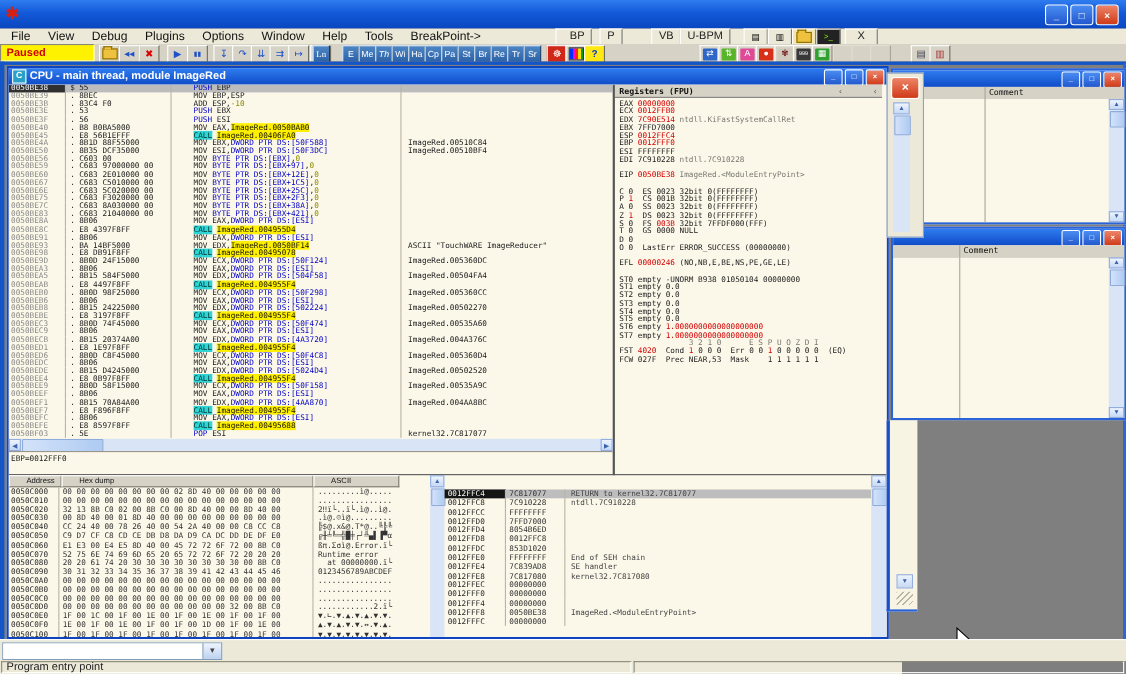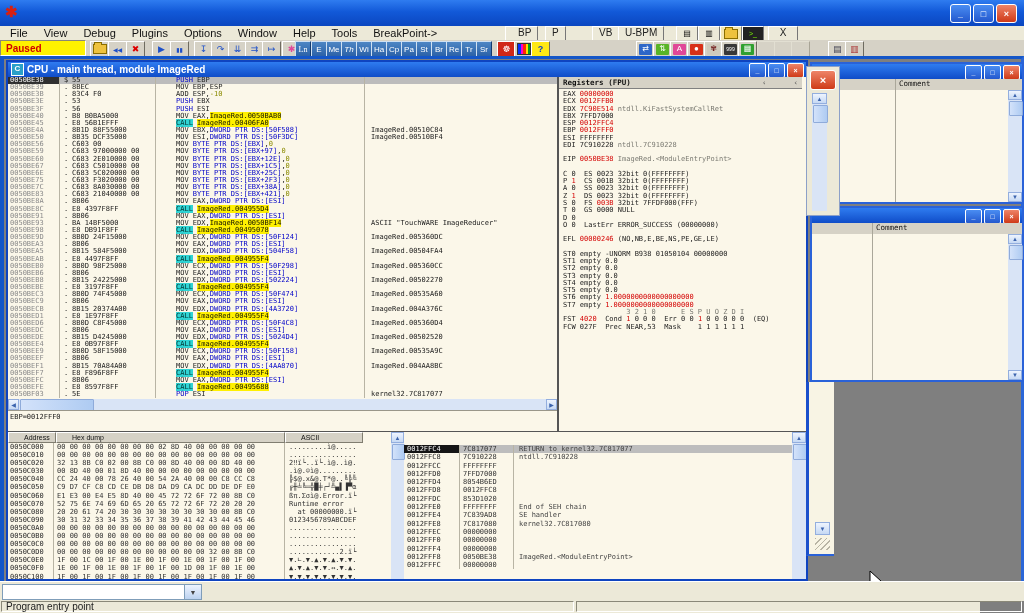--- a/index.html
+++ b/index.html
@@ -118,21 +118,21 @@
     background:linear-gradient(180deg,#ee8468,#cf3a18);color:#fff;font-size:11px;font-weight:bold;
     display:flex;align-items:center;justify-content:center;}
   
   #cmdstrip{left:0;top:581px;width:1024px;height:19px;background:#ece9d8;border-top:1px solid #fff;}
   #combo{position:absolute;left:2px;top:2px;width:200px;height:16px;border:1px solid #7f9db9;
     background:#fff;box-sizing:border-box;display:flex;}
   #combo input{flex:1;border:none;outline:none;font-size:10px;padding:0 2px;min-width:0;
     font-family:"Liberation Sans",sans-serif;}
   .combo-btn{width:16px;background:linear-gradient(#eef4fe,#bcd2f0);border-left:1px solid #7f9db9;
     color:#444;font-size:7px;display:flex;align-items:center;justify-content:center;}
-  #statusbar{left:0;top:600px;width:980px;height:13px;background:#ece9d8;}
+  #statusbar{left:0;top:600px;width:820px;height:13px;background:#ece9d8;}
   .scell{position:absolute;top:1px;height:11px;border:1px solid;border-color:#8a8878 #fff #fff #8a8878;
     font-size:10px;line-height:10px;padding-left:4px;color:#222;box-sizing:border-box;}
 </style>
 </head>
 <body>
 
 <div id="screen">
 
   <div id="titlebar" class="abs">
     <span class="logo">✱</span>
@@ -209,21 +209,21 @@
         <span class="sqicon" style="background:#383838;font-size:5px">999</span>
       </div>
     <div class="tbtn" style="left:738px">
         <span class="sqicon" style="background:#30a030">▦</span>
       </div>
     <div class="tbtn flat" style="left:757px"></div>
     <div class="tbtn flat" style="left:774px"></div>
     <div class="tbtn flat" style="left:791px"></div>
     <div class="tbtn" style="left:828px;color:#445">▤</div>
     <div class="tbtn" style="left:845px;color:#a33">▥</div>
-  <div class="lbtn" style="left: 295px; font-family: Liberation Serif, serif;">Ln</div>
+  <div class="lbtn" style="left: 284px; font-family: Liberation Serif, serif;">Ln</div>
       <div class="lbtn" style="left: 311px;">E</div>
       <div class="lbtn" style="left: 326px;">Me</div>
       <div class="lbtn" style="left: 341px; font-style: italic;">Th</div>
       <div class="lbtn" style="left: 356px;">Wi</div>
       <div class="lbtn" style="left: 371px;">Ha</div>
       <div class="lbtn" style="left: 386px;">Cp</div>
       <div class="lbtn" style="left: 401px;">Pa</div>
       <div class="lbtn" style="left: 416px;">St</div>
       <div class="lbtn" style="left: 431px;">Br</div>
       <div class="lbtn" style="left: 446px;">Re</div>

